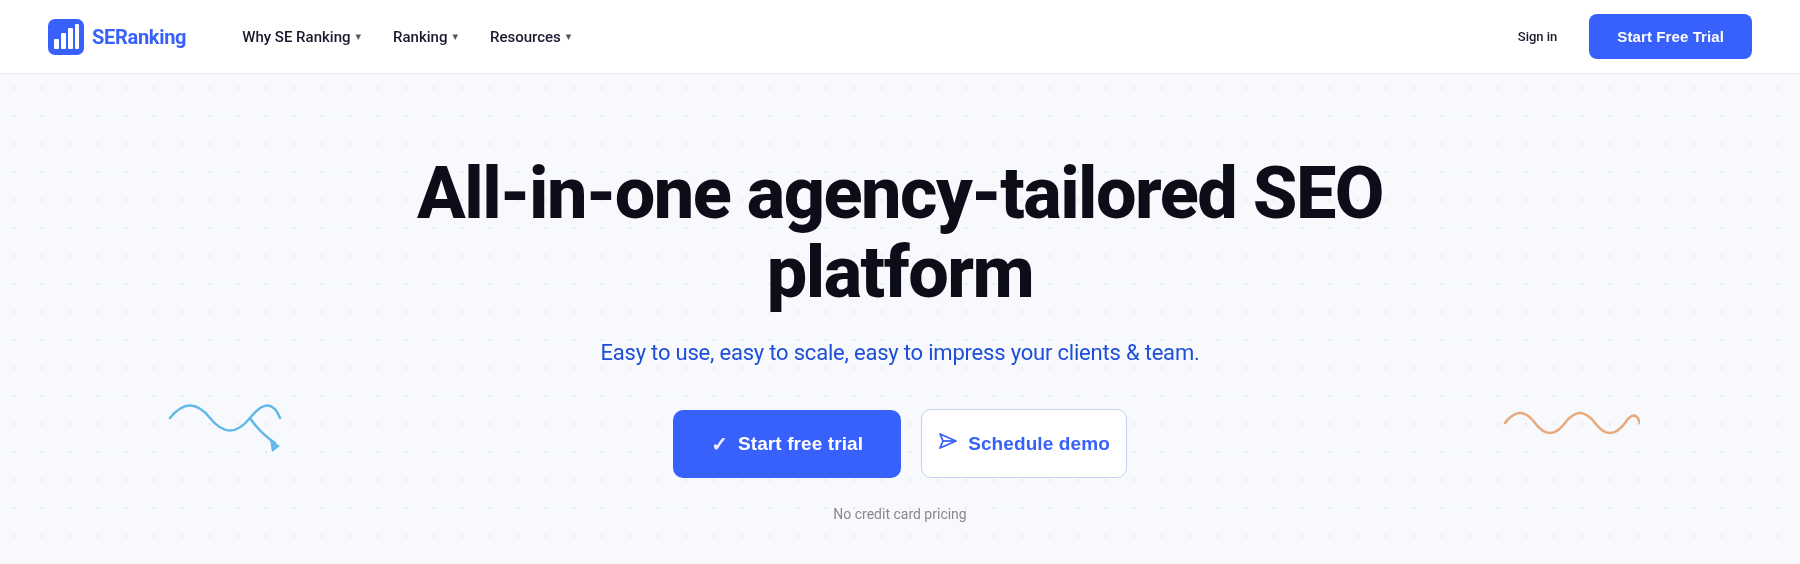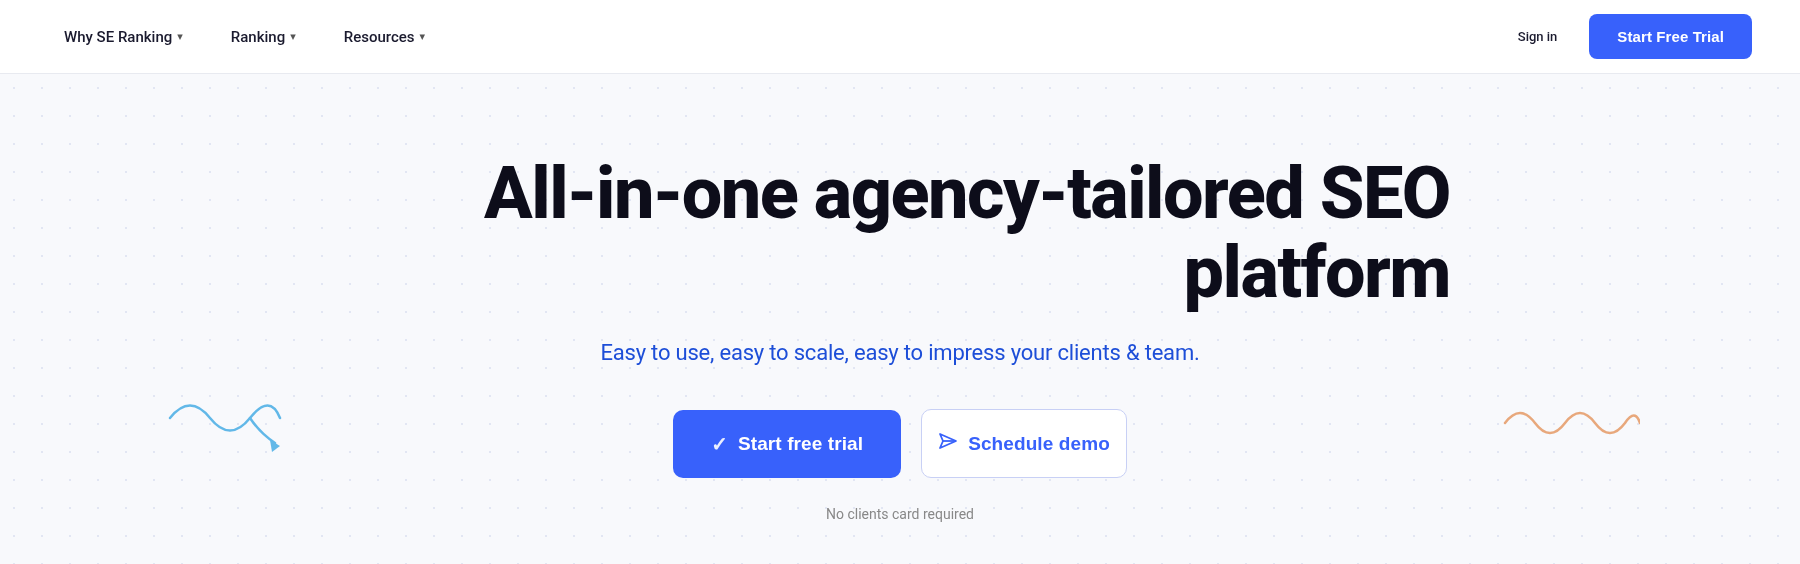--- a/index.html
+++ b/index.html
@@ -38,21 +38,21 @@
       font-weight: 700;
       color: #1a1a2e;
       letter-spacing: -0.3px;
     }
     .logo-text span {
       color: #3861fb;
     }
     .nav-links {
       display: flex;
       align-items: center;
-      gap: 16px;
+      gap: 0;
       flex: 1;
     }
     .nav-item {
       display: flex;
       align-items: center;
       gap: 5px;
       padding: 8px 16px;
       font-size: 15px;
       color: #1a1a2e;
       cursor: pointer;
@@ -120,21 +120,20 @@
       max-width: 1100px;
     }
 
     .hero-title {
       font-size: 72px;
       font-weight: 800;
       color: #0d0d1a;
       line-height: 1.1;
       letter-spacing: -1.5px;
       margin-bottom: 28px;
-      text-align: right;
     }
 
     .hero-subtitle {
       font-size: 22px;
       color: #1d4ed8;
       margin-bottom: 44px;
       font-weight: 400;
       letter-spacing: -0.2px;
       text-align: center;
     }
@@ -198,20 +197,32 @@
     }
 
     
     .logo-svg-bg { fill: #3861fb; }
     .logo-svg-bar { fill: #fff; }
   </style>
 </head>
 <body>
 
 <nav class="navbar">
+  <a class="logo-area">
+    <svg class="logo-icon" viewBox="0 0 36 36" xmlns="http://www.w3.org/2000/svg">
+      <rect width="36" height="36" rx="7" class="logo-svg-bg"></rect>
+      <rect x="6" y="20" width="5" height="10" rx="1" class="logo-svg-bar"></rect>
+      <rect x="13" y="14" width="5" height="16" rx="1" class="logo-svg-bar"></rect>
+      <rect x="20" y="9" width="5" height="21" rx="1" class="logo-svg-bar"></rect>
+      <rect x="27" y="5" width="4" height="25" rx="1" class="logo-svg-bar"></rect>
+    </svg>
+    <span class="logo-text">
+      <span>SE</span><span>Ranking</span>
+    </span>
+  </a>
 
   <div class="nav-links">
     <div class="nav-item">
       <span>Why SE Ranking</span>
       <span class="nav-chevron">▾</span>
     </div>
     <div class="nav-item">
       <span>Ranking</span>
       <span class="nav-chevron">▾</span>
     </div>
@@ -256,15 +267,15 @@
         <span style="font-size:17px;">
           <svg width="20" height="18" viewBox="0 0 20 18" fill="none" xmlns="http://www.w3.org/2000/svg">
             <path d="M2 2 L18 9 L2 16 L5 9 Z" stroke="#3861fb" stroke-width="1.8" fill="none" stroke-linejoin="round"></path>
             <line x1="5" y1="9" x2="18" y2="9" stroke="#3861fb" stroke-width="1.8"></line>
           </svg>
         </span>
         <span>Schedule demo</span>
       </button>
     </div>
 
-    <p class="no-cc">No clients card required</p>
+    <p class="no-cc">No credit card pricing</p>
   </div>
 </section>
 
 </body></html>

